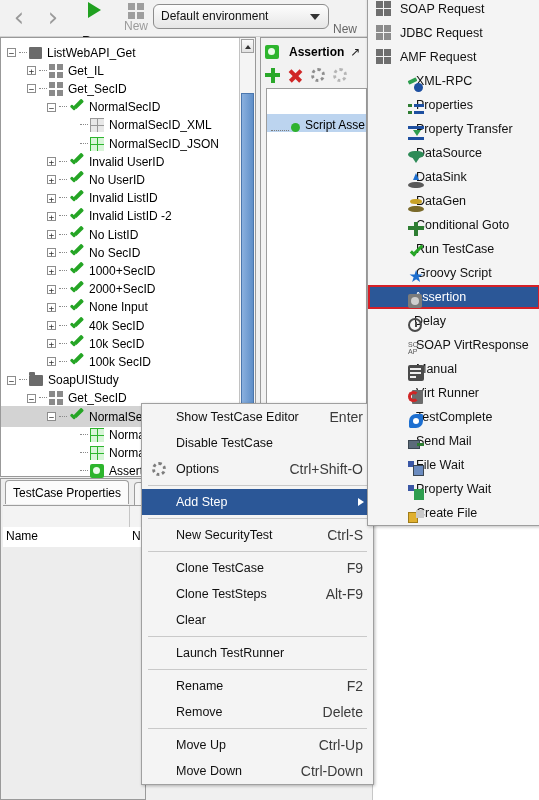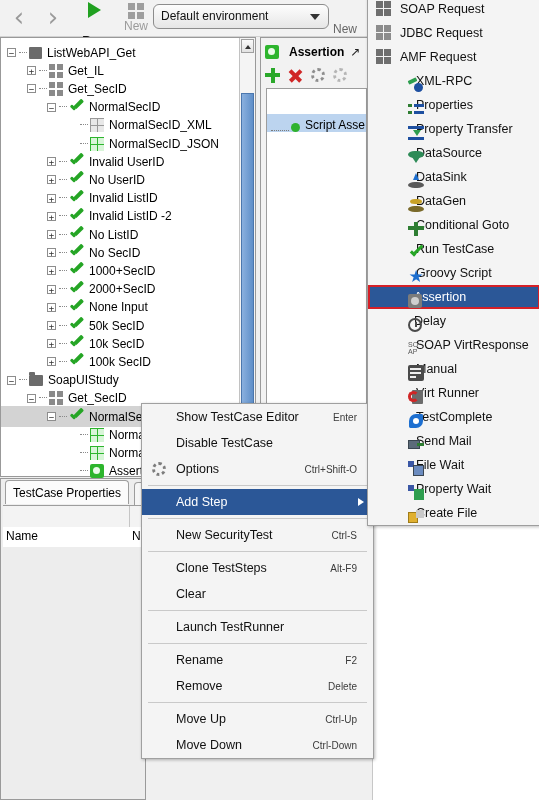--- a/index.html
+++ b/index.html
@@ -91,21 +91,21 @@
   #props-head .c1{position:absolute;left:0;top:3px;width:125px;text-align:center;font-size:12px;}
   #props-head .divider{position:absolute;left:126px;top:0;width:1px;height:22px;background:#c5c5c5;}
   #props-row{position:absolute;left:2px;top:48px;width:142px;height:20px;background:#fff;border-bottom:1px solid #d7d7d7;}
   #props-row .c1{position:absolute;left:3px;top:2px;font-size:12px;}
   #props-row .c2{position:absolute;left:129px;top:2px;font-size:12px;}
   #props-body{position:absolute;left:2px;top:68px;width:142px;bottom:2px;background:#ededed;}
 
   
   #ctx-menu{left:141px;top:403px;width:231px;background:#f4f4f4;border:1px solid #a0a0a0;box-shadow:1px 1px 3px rgba(0,0,0,.28);}
   .ctx-item{position:relative;height:26px;display:flex;align-items:center;padding-left:34px;box-sizing:border-box;font-size:12.5px;color:#111;}
-  .ctx-item .acc{position:absolute;right:16px;font-size:10px;color:#3b3b3b;}
+  .ctx-item .acc{position:absolute;right:10px;font-size:14px;color:#3b3b3b;}
   .ctx-item.hl{background:#2b5797;color:#fff;}
   .ctx-sep{height:1px;background:#c9c9c9;margin:3px 6px;}
   .ctx-gear{position:absolute;left:10px;top:6px;width:14px;height:14px;border-radius:50%;border:3px dotted #7d7d7d;box-sizing:border-box;}
   .ctx-arrow{position:absolute;right:9px;top:9px;width:0;height:0;border-top:4px solid transparent;border-bottom:4px solid transparent;border-left:6px solid #fff;}
 
   
   #submenu{left:367px;top:-4px;width:172px;background:#f4f4f4;border:1px solid #9e9e9e;box-shadow:1px 1px 3px rgba(0,0,0,.25);}
   .sm-item{position:relative;height:24px;display:flex;align-items:center;padding-left:32px;box-sizing:border-box;font-size:12.5px;color:#111;}
   .sm-item.hl{background:#2b5797;color:#fff;outline:2px solid #d42027;outline-offset:-2px;}
   .sm-ico{position:absolute;left:8px;top:4px;width:16px;height:16px;}
@@ -334,21 +334,21 @@
         <span class="exp">+</span>
         <span class="dots"></span>
         <span class="ico ico-check"></span>
         <span class="tlabel">None Input</span>
       </div>
       <div class="trow" style="top: 277px;">
         <span style="display:inline-block;width:46px;flex:0 0 auto"></span>
         <span class="exp">+</span>
         <span class="dots"></span>
         <span class="ico ico-check"></span>
-        <span class="tlabel">50k SecID</span>
+        <span class="tlabel">40k SecID</span>
       </div>
       <div class="trow" style="top: 295.2px;">
         <span style="display:inline-block;width:46px;flex:0 0 auto"></span>
         <span class="exp">+</span>
         <span class="dots"></span>
         <span class="ico ico-check"></span>
         <span class="tlabel">10k SecID</span>
       </div>
       <div class="trow" style="top: 313.4px;">
         <span style="display:inline-block;width:46px;flex:0 0 auto"></span>
@@ -480,20 +480,24 @@
     <div class="ctx-item hl">
       <span>Add Step</span>
       <span class="ctx-arrow"></span>
     </div>
     <div class="ctx-sep"></div>
     <div class="ctx-item">
       <span>New SecurityTest</span>
       <span class="acc">Ctrl-S</span>
     </div>
     <div class="ctx-sep"></div>
+    <div class="ctx-item">
+      <span>Clone TestCase</span>
+      <span class="acc">F9</span>
+    </div>
     <div class="ctx-item">
       <span>Clone TestSteps</span>
       <span class="acc">Alt-F9</span>
     </div>
     <div class="ctx-item">
       <span>Clear</span>
     </div>
     <div class="ctx-sep"></div>
     <div class="ctx-item">
       <span>Launch TestRunner</span>

